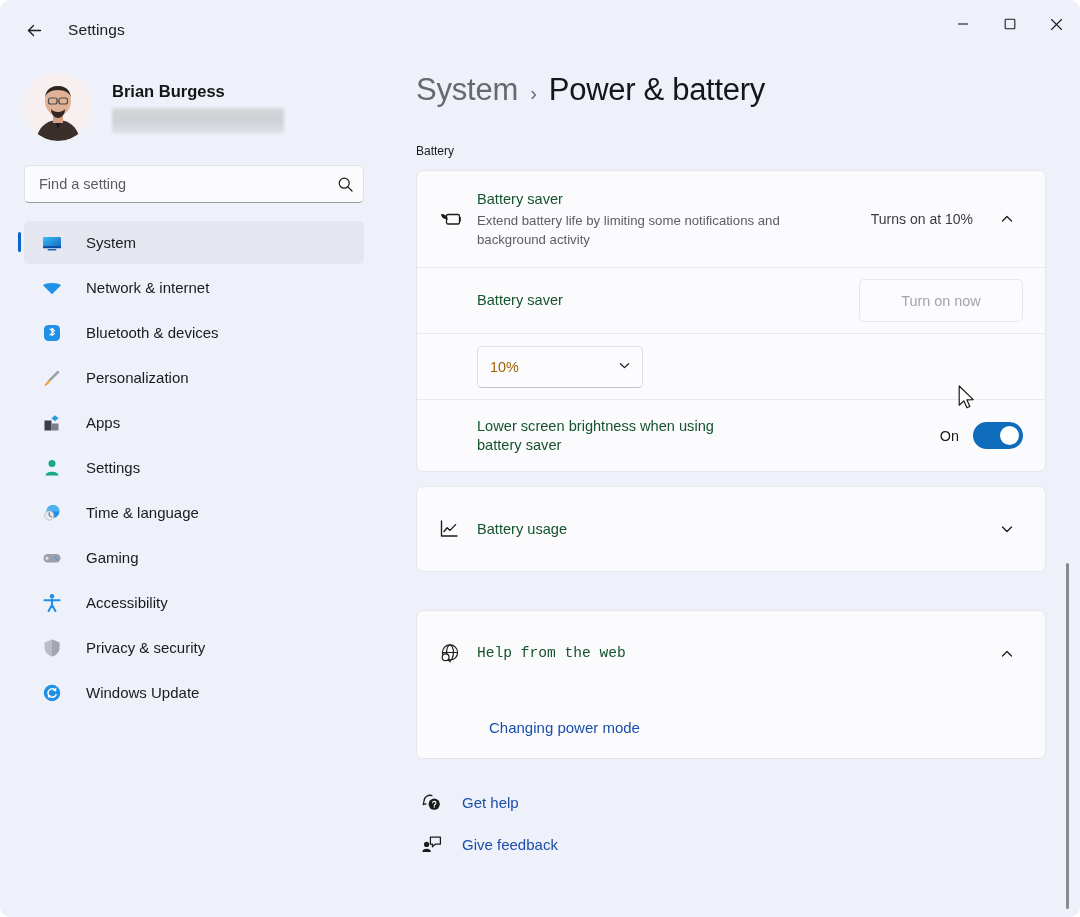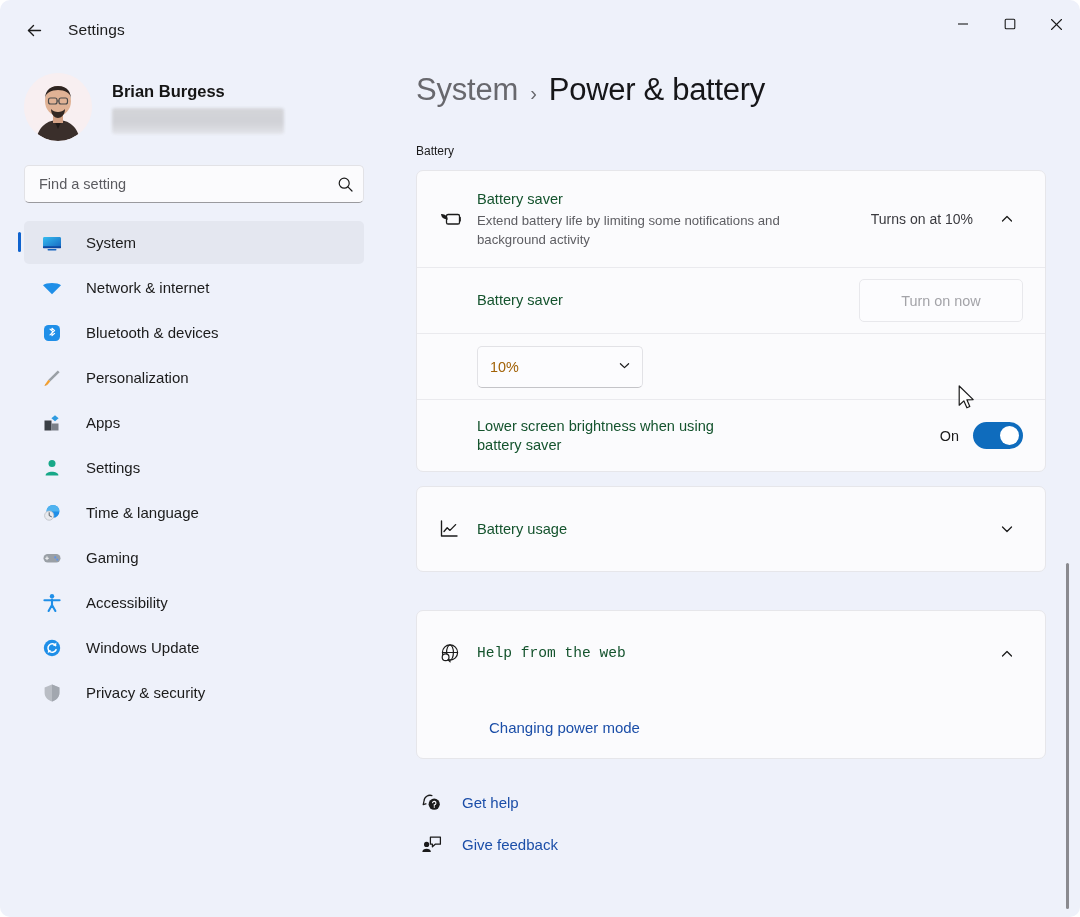--- a/index.html
+++ b/index.html
@@ -463,37 +463,37 @@
             <path d="M3.4 8.2 H18.6" stroke="#1f8fe8" stroke-width="2.1" stroke-linecap="round"></path>
             <path d="M11 7.5 V13 M11 13 L7.6 19 M11 13 L14.4 19" stroke="#1f8fe8" stroke-width="2.1" stroke-linecap="round" fill="none"></path>
           </svg>
         </span>
         <span class="nav-label">Accessibility</span>
       </div>
 
       <div class="nav-item">
         <span class="nav-icon">
           <svg width="22" height="22" viewBox="0 0 22 22">
+            <path d="M11 2.6 L18.4 5.4 V11 C18.4 15.4 14.8 18.4 11 19.6 C7.2 18.4 3.6 15.4 3.6 11 V5.4 Z" fill="#b9bdc4"></path>
+            <path d="M11 2.6 L18.4 5.4 V11 C18.4 15.4 14.8 18.4 11 19.6 Z" fill="#a2a7af"></path>
+          </svg>
+        </span>
+        <span class="nav-label">Privacy &amp; security</span>
+      </div>
+
+      <div class="nav-item">
+        <span class="nav-icon">
+          <svg width="22" height="22" viewBox="0 0 22 22">
             <circle cx="11" cy="11" r="8.2" fill="#1f8fe8"></circle>
             <path d="M14.6 8.6 A4.2 4.2 0 1 0 15.1 12.6" fill="none" stroke="#fff" stroke-width="1.5" stroke-linecap="round"></path>
             <path d="M15.4 5.6 L15.1 9.1 L11.8 8.5 Z" fill="#fff"></path>
             <path d="M6.7 16.3 L7.1 12.9 L10.3 13.6 Z" fill="#fff"></path>
           </svg>
         </span>
         <span class="nav-label">Windows Update</span>
-      </div>
-
-      <div class="nav-item">
-        <span class="nav-icon">
-          <svg width="22" height="22" viewBox="0 0 22 22">
-            <path d="M11 2.6 L18.4 5.4 V11 C18.4 15.4 14.8 18.4 11 19.6 C7.2 18.4 3.6 15.4 3.6 11 V5.4 Z" fill="#b9bdc4"></path>
-            <path d="M11 2.6 L18.4 5.4 V11 C18.4 15.4 14.8 18.4 11 19.6 Z" fill="#a2a7af"></path>
-          </svg>
-        </span>
-        <span class="nav-label">Privacy &amp; security</span>
       </div>
 
     </div>
   </div>
 
   <div class="content">
 
     <div class="breadcrumb">
       <span class="crumb-parent">System</span>
       <span class="crumb-sep">›</span>

